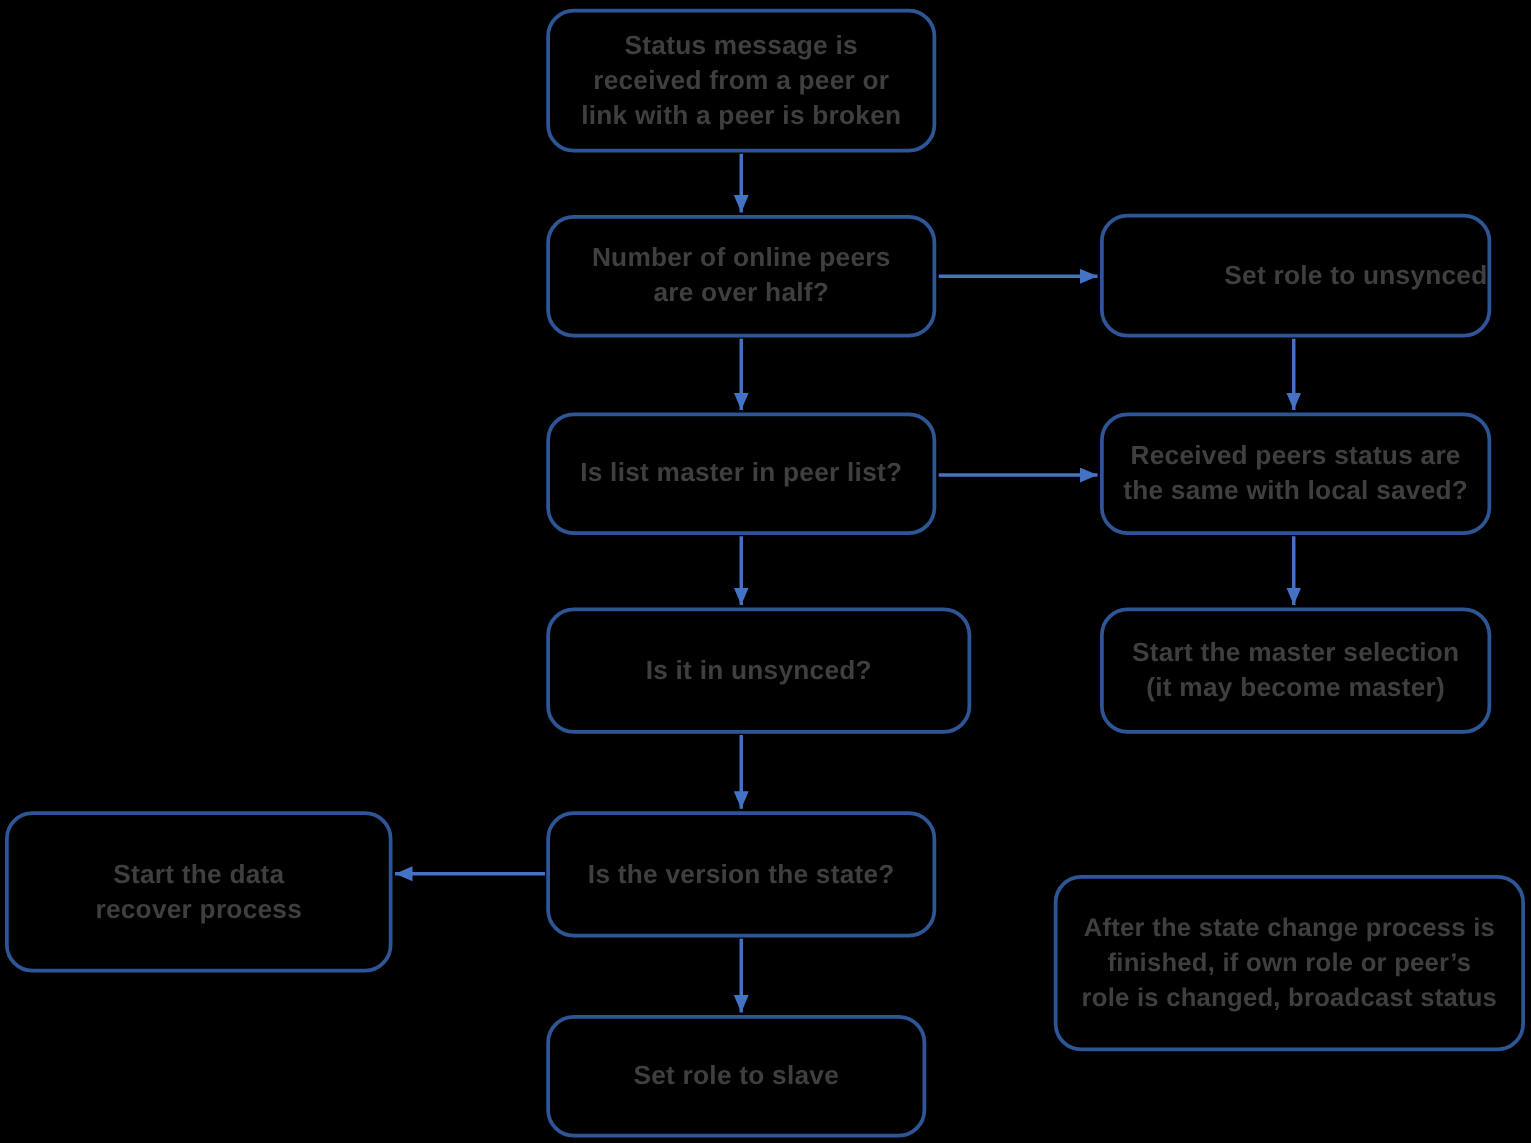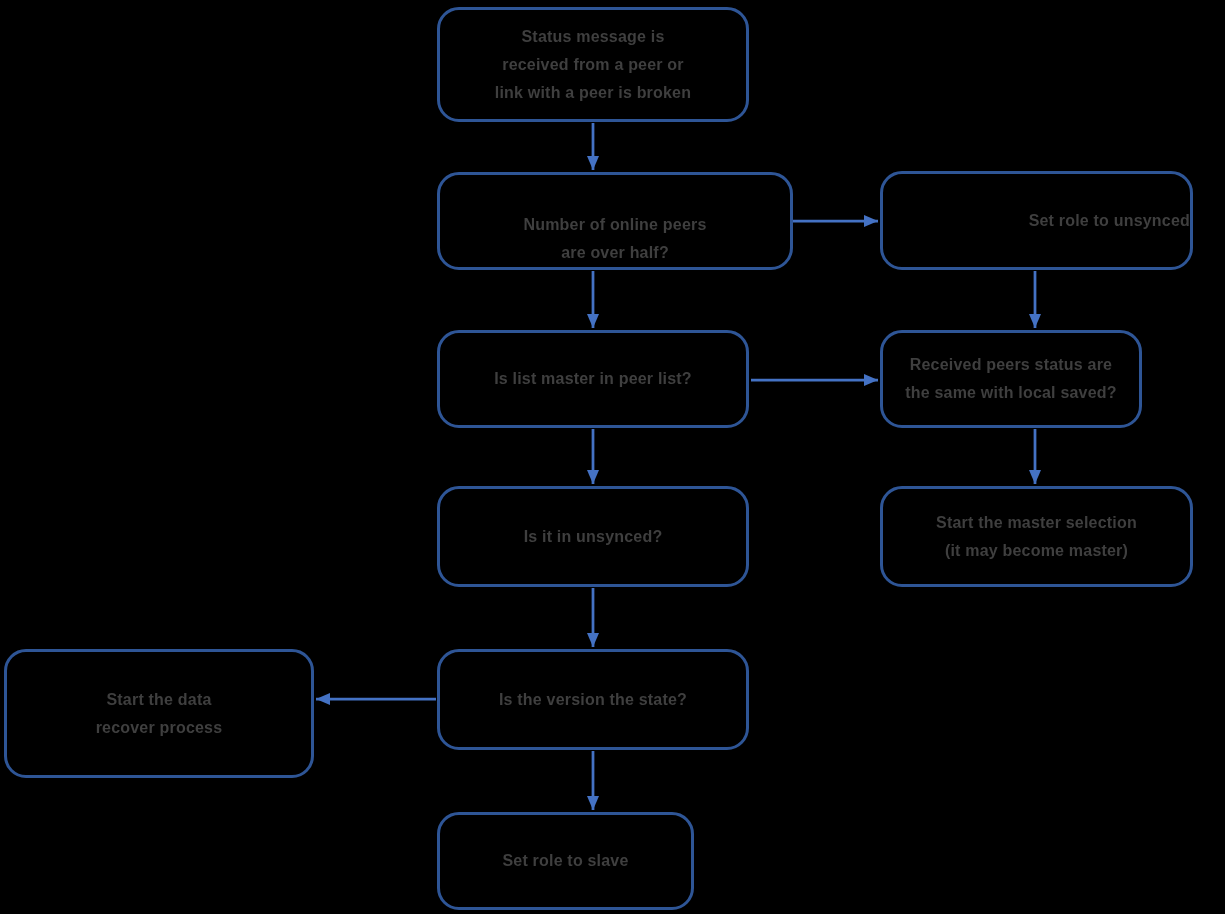--- a/index.html
+++ b/index.html
@@ -24,50 +24,50 @@
     border-radius: 22px;
     background: var(--bg-color);
     display: flex;
     align-items: center;
     justify-content: center;
     text-align: center;
   }
   .node .label {
     color: var(--text-color);
     font-weight: bold;
-    font-size: 16px;
+    font-size: 21px;
     line-height: 28px;
     white-space: pre-line;
     letter-spacing: 0.2px;
   }
   .edges-layer {
     position: absolute;
     left: 0; top: 0;
     width: 1225px;
     height: 914px;
     pointer-events: none;
   }
   .arrow-line {
     stroke: var(--arrow-color);
     stroke-width: 2.75;
     fill: none;
   }
   #arrowhead path { fill: var(--arrow-color); }
 
   
   #n-status-received        { left: 437px; top:   7px; width: 312px; height: 115px; }
-  #n-peers-over-half        { left: 437px; top: 172px; width: 356px; height:  98px; align-items: flex-end; }
+  #n-peers-over-half        { left: 437px; top: 172px; width: 312px; height:  98px; }
   #n-set-role-unsynced      { left: 880px; top: 171px; width: 313px; height:  99px; justify-content: flex-end; }
   #n-master-in-peer-list    { left: 437px; top: 330px; width: 312px; height:  98px; }
-  #n-peers-status-same      { left: 880px; top: 330px; width: 262px; height:  98px; }
-  #n-is-in-unsynced         { left: 437px; top: 486px; width: 312px; height: 101px; text-decoration: underline; }
+  #n-peers-status-same      { left: 880px; top: 330px; width: 313px; height:  98px; }
+  #n-is-in-unsynced         { left: 437px; top: 486px; width: 340px; height: 101px; text-decoration: underline; }
   #n-start-master-selection { left: 880px; top: 486px; width: 313px; height: 101px; justify-content: center; }
   #n-version-same           { left: 437px; top: 649px; width: 312px; height: 101px; }
   #n-start-data-recover     { left:   4px; top: 649px; width: 310px; height: 129px; }
-  #n-set-role-slave         { left: 437px; top: 812px; width: 257px; height:  98px; align-items: center; }
+  #n-set-role-slave         { left: 437px; top: 812px; width: 304px; height:  98px; align-items: center; }
   #n-broadcast-note         { left: 843px; top: 700px; width: 377px; height: 141px; }
   #n-broadcast-note .label  { font-size: 20.5px; }
 </style>
 </head>
 <body>
 
 <div class="canvas">
 
   <svg class="edges-layer" viewBox="0 0 1225 914" xmlns="http://www.w3.org/2000/svg">
     <defs>
@@ -126,14 +126,19 @@
 
   <div class="node" id="n-start-data-recover">
     <span class="label">Start the data
 recover process</span>
   </div>
 
   <div class="node" id="n-set-role-slave">
     <span class="label">Set role to slave</span>
   </div>
 
+  <div class="node" id="n-broadcast-note">
+    <span class="label">After the state change process is
+finished, if own role or peer’s
+role is changed, broadcast status</span>
+  </div>
 
 </div>
 
 </body></html>

